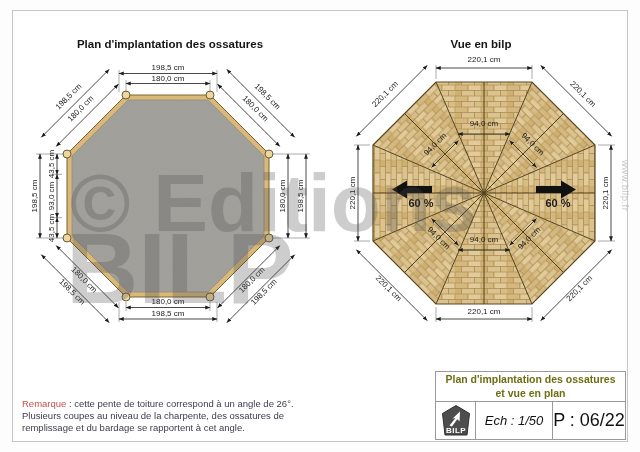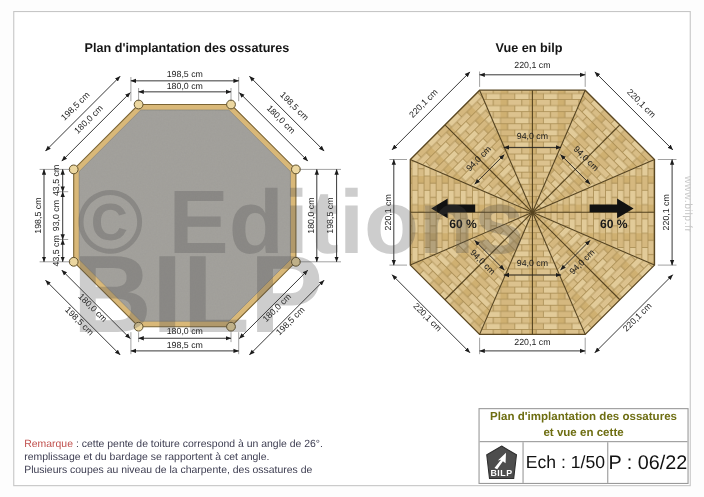--- a/index.html
+++ b/index.html
@@ -27,21 +27,21 @@
   .note .lead{color:#c0504d;}
   .title-block{position:absolute;left:435px;top:371px;width:191px;height:69px;z-index:5;
                border:1px solid #9a9a9a;background:#ffffff;box-sizing:border-box;
                display:flex;flex-direction:column;}
   .tb-head{flex:0 0 29px;border-bottom:1px solid #9a9a9a;display:flex;flex-direction:column;
            align-items:center;justify-content:center;font-weight:bold;font-size:10.5px;
            color:#6e6e12;line-height:1.25;text-align:center;}
   .tb-row{flex:1;display:flex;}
   .tb-cell{display:flex;align-items:center;justify-content:center;box-sizing:border-box;}
   .tb-logo{flex:0 0 40px;border-right:1px solid #9a9a9a;}
-  .tb-scale{flex:1;border-right:1px solid #9a9a9a;font-size:16px;color:#111;}
+  .tb-scale{flex:1;border-right:1px solid #9a9a9a;font-size:13px;color:#111;font-style:italic;}
   .tb-page{flex:0 0 72px;font-size:18px;color:#111;}
 </style>
 </head>
 <body>
 
 <div class="stage">
   <div class="page-frame"></div>
 
   <div class="diagram-title t-left">Plan d'implantation des ossatures</div>
   <div class="diagram-title t-right">Vue en bilp</div>
@@ -269,28 +269,28 @@
     </g>
   </svg>
 
   <div class="watermark wm1">© Editions</div>
   <div class="watermark wm2">BILP</div>
 
   <div class="website">www.bilp.fr</div>
 
   <div class="note">
     <div><span class="lead">Remarque</span><span> : cette pente de toiture correspond à un angle de 26°.</span></div>
+    <div>Plusieurs coupes au niveau de la charpente, des ossatures de</div>
     <div>remplissage et du bardage se rapportent à cet angle.</div>
-    <div>Plusieurs coupes au niveau de la charpente, des ossatures de</div>
   </div>
 
   <div class="title-block">
     <div class="tb-head">
       <div>Plan d'implantation des ossatures</div>
-      <div>et vue en cette</div>
+      <div>et vue en plan</div>
     </div>
     <div class="tb-row">
       <div class="tb-cell tb-logo">
         <svg width="32" height="34" viewBox="0 0 32 34">
           <path d="M16,1.5 L29.5,9.5 L27,31 L5,31 L2.5,9.5 Z" fill="#4d4d4d" stroke="#2e2e2e" stroke-width="1"></path>
           <path d="M9.5,21.5 L15.5,14 L12.6,14.6 L20,7.5 L19.6,17.2 L17.2,15.3 L12,22.5 Z" fill="#ffffff"></path>
           <text x="16" y="28.5" text-anchor="middle" style="font-size:8px;font-weight:bold;fill:#ffffff;letter-spacing:0.5px;">BILP</text>
         </svg>
       </div>
       <div class="tb-cell tb-scale">Ech : 1/50</div>

